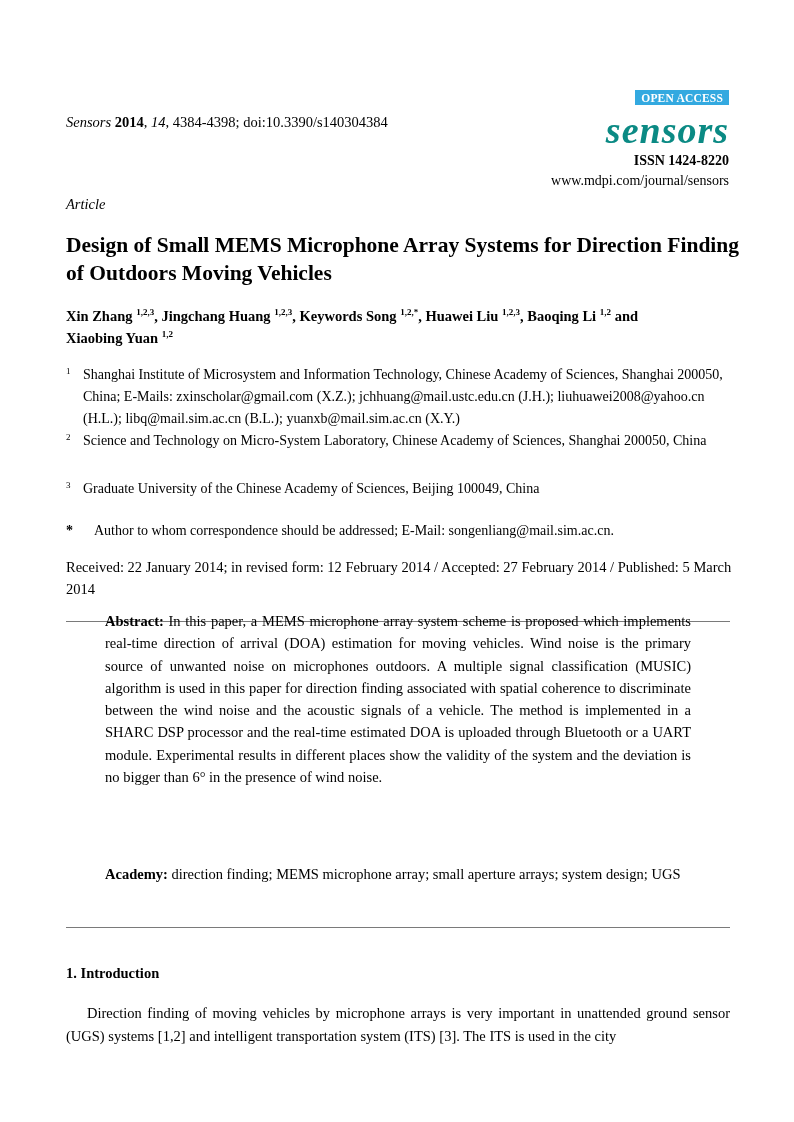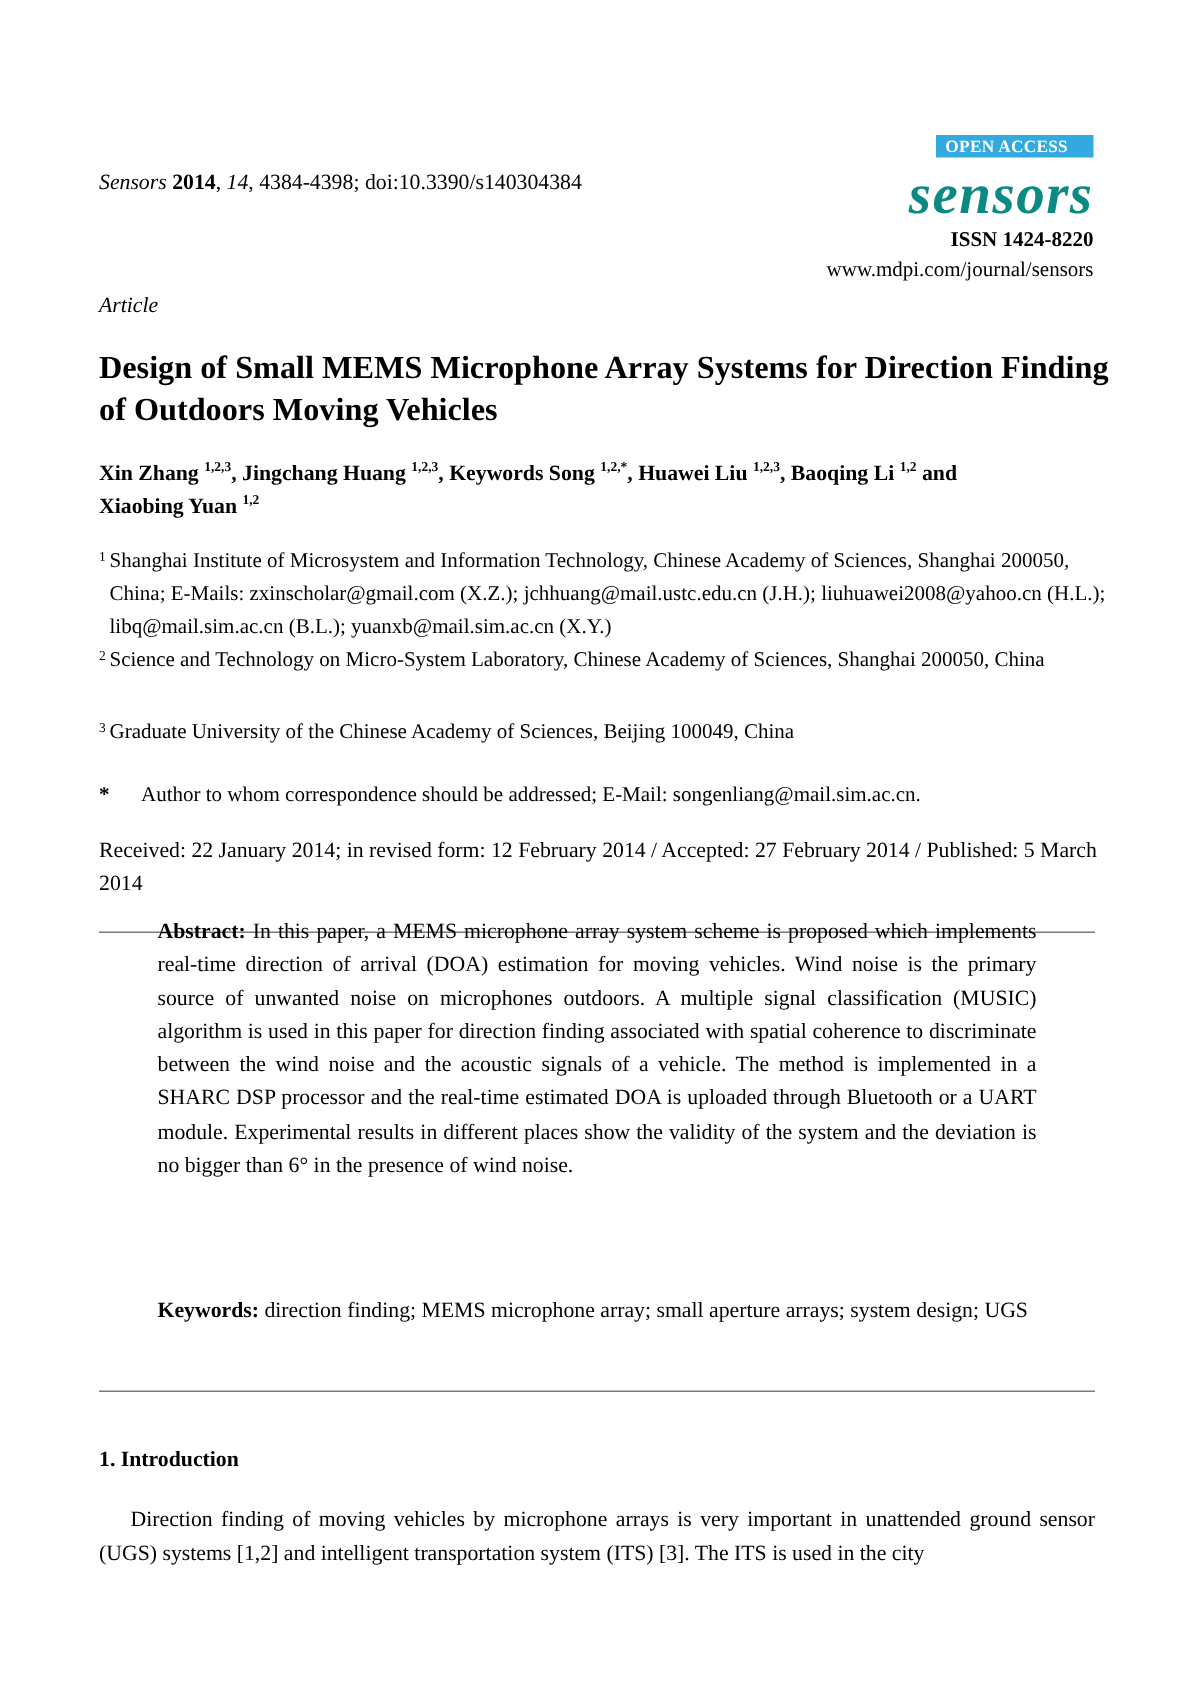--- a/index.html
+++ b/index.html
@@ -7,37 +7,37 @@
     width: 794px; height: 1122px; position: relative; overflow: hidden;
     font-family: "Liberation Serif", "DejaVu Serif", serif;
     color: #000;
   }
   .abs { position: absolute; }
   .citation { left: 66px; top: 70px; font-size: 14.5px; white-space: nowrap; margin-top: 44px; }
   .citation i { font-style: italic; }
   .citation b { font-weight: bold; }
   .oa-badge {
     right: 65px; top: 90px; background: #33a9e0; color: #fff;
-    font-weight: bold; font-size: 11.5px; padding: 1px 17px 0 6px; letter-spacing: 0.2px; line-height: 14px;
+    font-weight: bold; font-size: 11.5px; padding: 1px 6px 0 6px; letter-spacing: 0.2px; line-height: 14px;
   }
   .journal-logo {
     right: 65px; top: 108px; font-size: 38px; font-weight: bold; font-style: italic;
     color: #0b8a84; letter-spacing: 1px; line-height: 44px;
   }
   .issn { right: 65px; top: 153px; font-size: 14px; font-weight: bold; }
   .url { right: 65px; top: 173px; font-size: 14px; }
   .article-type { left: 66px; top: 196px; font-size: 14.5px; font-style: italic; text-align: right; }
   .title {
     left: 66px; top: 231px; width: 680px; font-size: 21.5px; font-weight: bold; line-height: 28px;
   }
   .authors { left: 66px; top: 305px; width: 680px; font-size: 14.5px; font-weight: bold; line-height: 22px; }
   .authors sup { font-size: 9px; font-weight: bold; vertical-align: 6px; line-height: 0; }
   .affil { left: 66px; width: 680px; font-size: 14px; line-height: 22px; }
   .affil .num { position: absolute; left: 0; top: -4px; font-size: 9px; }
-  .affil .txt { margin-left: 7px; display: block; font-family: Liberation Serif, serif; }
+  .affil .txt { margin-left: 17px; display: block; font-family: Liberation Serif, serif; }
   .corr { left: 66px; top: 520px; width: 680px; font-size: 14px; line-height: 22px; }
   .corr .star { position: absolute; left: 0; top: 0; font-weight: bold; }
   .corr .txt { margin-left: 28px; display: block; }
   .dates { left: 66px; top: 556px; width: 680px; font-size: 14.5px; line-height: 22px; }
   .rule { left: 66px; width: 664px; height: 0; border-top: 1.5px solid #7a7a7a; }
   .abstract {
     left: 105px; top: 610px; width: 586px; font-size: 14.5px; line-height: 22.3px; text-align: justify;
   }
   .abstract b, .keywords b { font-weight: bold; }
   .keywords {
@@ -92,20 +92,20 @@
 <div class="abs dates">Received: 22 January 2014; in revised form: 12 February 2014 / Accepted: 27 February 2014 / Published: 5 March 2014</div>
 
 <div class="abs rule" style="top:621px;"></div>
 
 <div class="abs abstract">
   <b>Abstract:</b>
   <span>In this paper, a MEMS microphone array system scheme is proposed which implements real-time direction of arrival (DOA) estimation for moving vehicles. Wind noise is the primary source of unwanted noise on microphones outdoors. A multiple signal classification (MUSIC) algorithm is used in this paper for direction finding associated with spatial coherence to discriminate between the wind noise and the acoustic signals of a vehicle. The method is implemented in a SHARC DSP processor and the real-time estimated DOA is uploaded through Bluetooth or a UART module. Experimental results in different places show the validity of the system and the deviation is no bigger than 6° in the presence of wind noise.</span>
 </div>
 
 <div class="abs keywords">
-  <b>Keywords:</b>
+  <b>Academy:</b>
   <span>direction finding; MEMS microphone array; small aperture arrays; system design; UGS</span>
 </div>
 
 <div class="abs rule" style="top:927px;"></div>
 
 <div class="abs section-heading">1. Introduction</div>
 <div class="abs intro">Direction finding of moving vehicles by microphone arrays is very important in unattended ground sensor (UGS) systems [1,2] and intelligent transportation system (ITS) [3]. The ITS is used in the city</div>
 
 </body></html>

